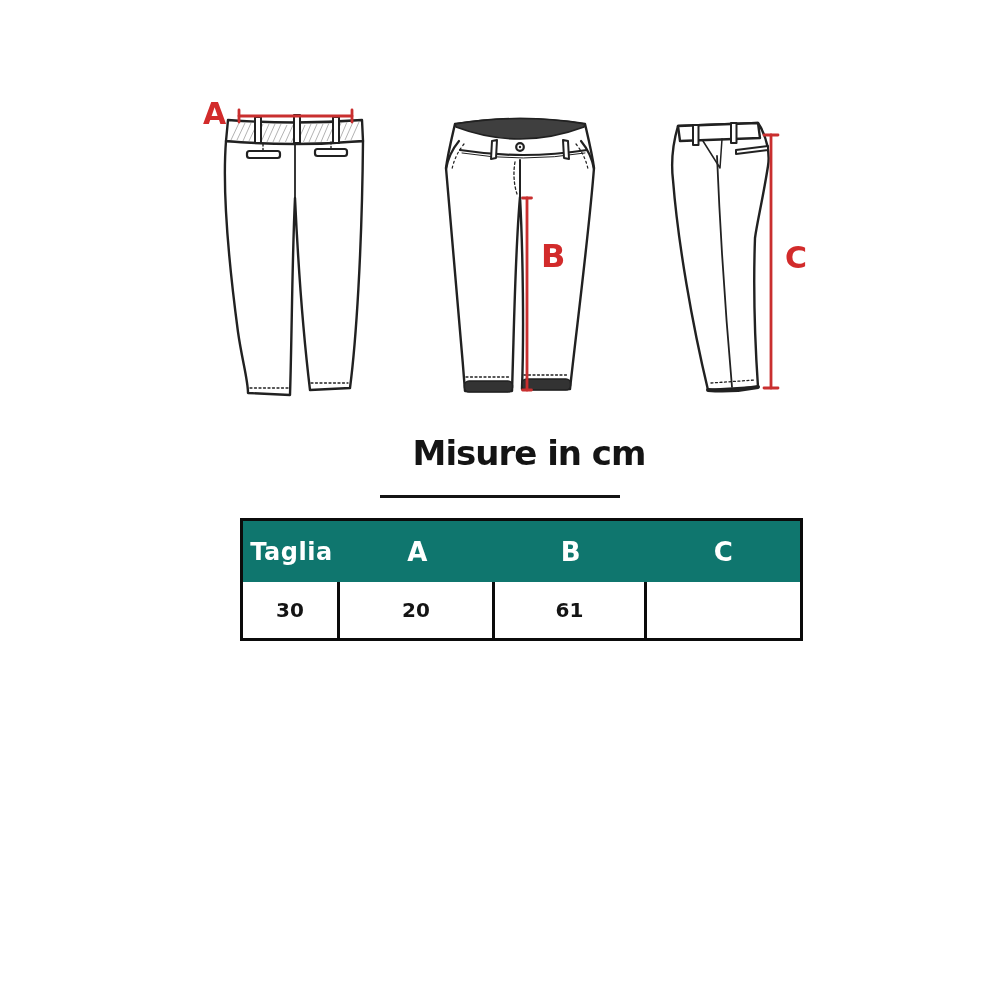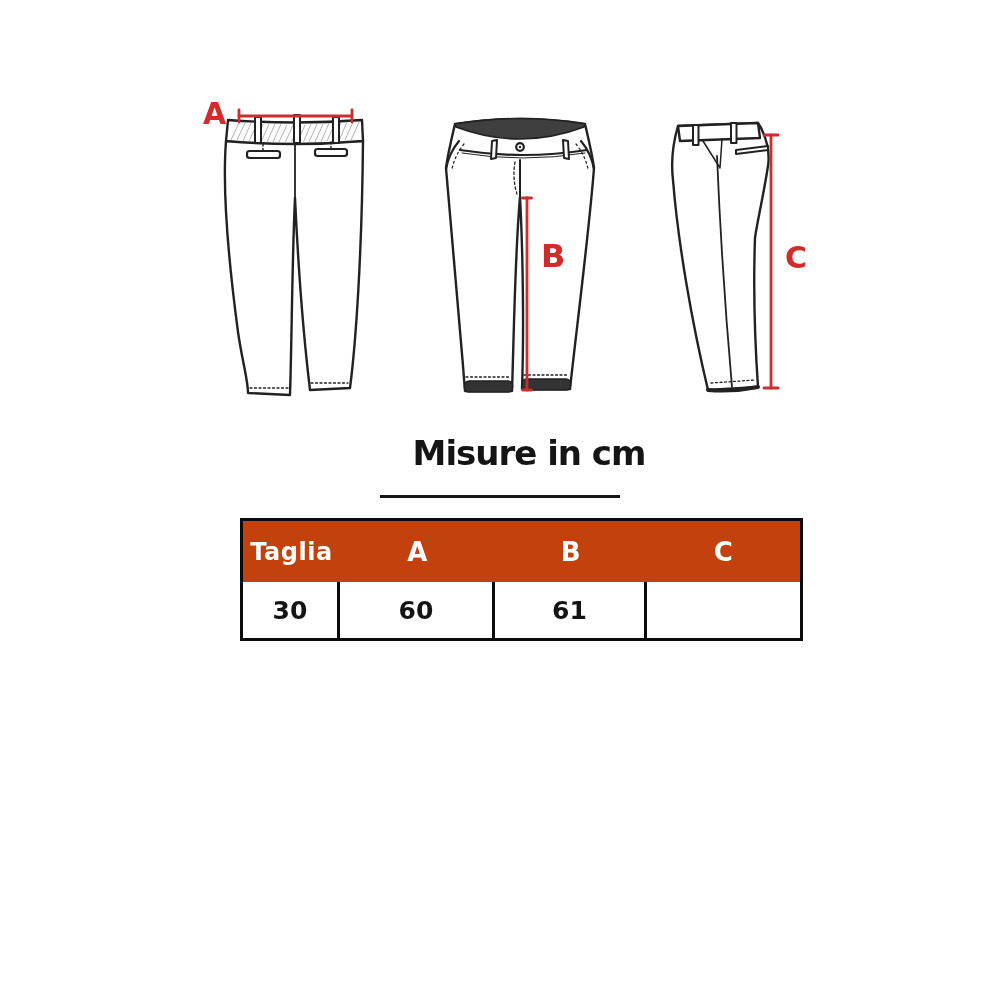--- a/index.html
+++ b/index.html
@@ -9,26 +9,26 @@
   .measure-label{position:absolute;color:#d22b2b;font-weight:800;line-height:1;
                  font-family:"DejaVu Sans","Liberation Sans",sans-serif;}
   #label-a{left:203px;top:99px;font-size:30px;}
   #label-b{left:541px;top:240px;font-size:32px;}
   #label-c{left:785px;top:243px;font-size:30px;}
   .title{position:absolute;left:0;top:435px;width:980px;text-align:center;
          font-size:34px;font-weight:800;letter-spacing:-1px;color:#141414;line-height:1.1;padding-left:39px;}
   .title-underline{position:absolute;left:380px;top:495px;width:240px;height:3px;background:#141414;}
   .size-table{position:absolute;left:240px;top:518px;width:563px;border:3px solid #0b0b0b;
               box-sizing:border-box;background:#fff;}
-  .t-head{display:grid;grid-template-columns:97px 155px 152px 153px;background:#c2410c;color:#ffffff;height:61px;}
+  .t-head{display:grid;grid-template-columns:97px 155px 152px 153px;background:#0f766e;color:#ffffff;height:61px;}
   .t-row{display:grid;grid-template-columns:97px 155px 152px 153px;height:56px;background:#ffffff;color:#141414;}
   .t-cell{display:flex;align-items:center;justify-content:center;font-weight:700;box-sizing:border-box;}
   .t-head .t-cell{font-size:26px;letter-spacing:0.5px;}
   .t-head .t-cell.first{font-size:24px;}
-  .t-row .t-cell{font-size:25px;}
+  .t-row .t-cell{font-size:20px;}
   .t-row .t-cell.b-right{border-right:3px solid #0b0b0b;}
   svg .ink{stroke:#212121;fill:none;stroke-linecap:round;stroke-linejoin:round;}
   svg .fillw{fill:#ffffff;stroke:#212121;stroke-linejoin:round;}
   svg .red{stroke:#c92f2f;fill:none;stroke-linecap:round;}
 </style>
 </head>
 <body>
 
 <div class="page">
 
@@ -159,18 +159,18 @@
 
   <div class="size-table">
     <div class="t-head">
       <div class="t-cell first">Taglia</div>
       <div class="t-cell">A</div>
       <div class="t-cell">B</div>
       <div class="t-cell">C</div>
     </div>
     <div class="t-row">
       <div class="t-cell b-right">30</div>
-      <div class="t-cell b-right">60</div>
+      <div class="t-cell b-right">20</div>
       <div class="t-cell b-right">61</div>
     </div>
   </div>
 
 </div>
 
 </body></html>

